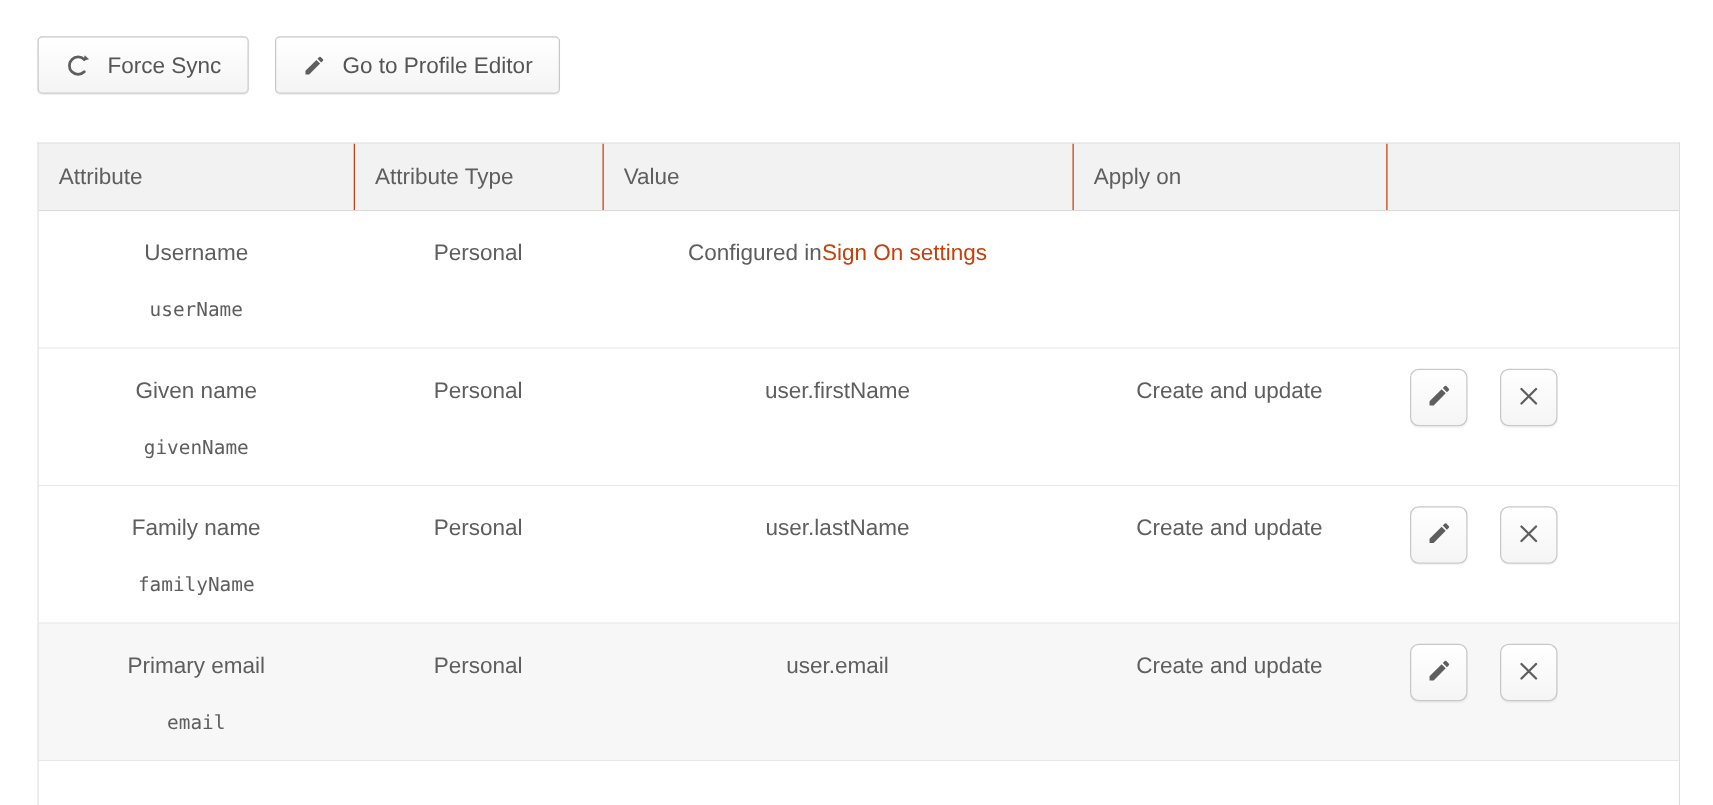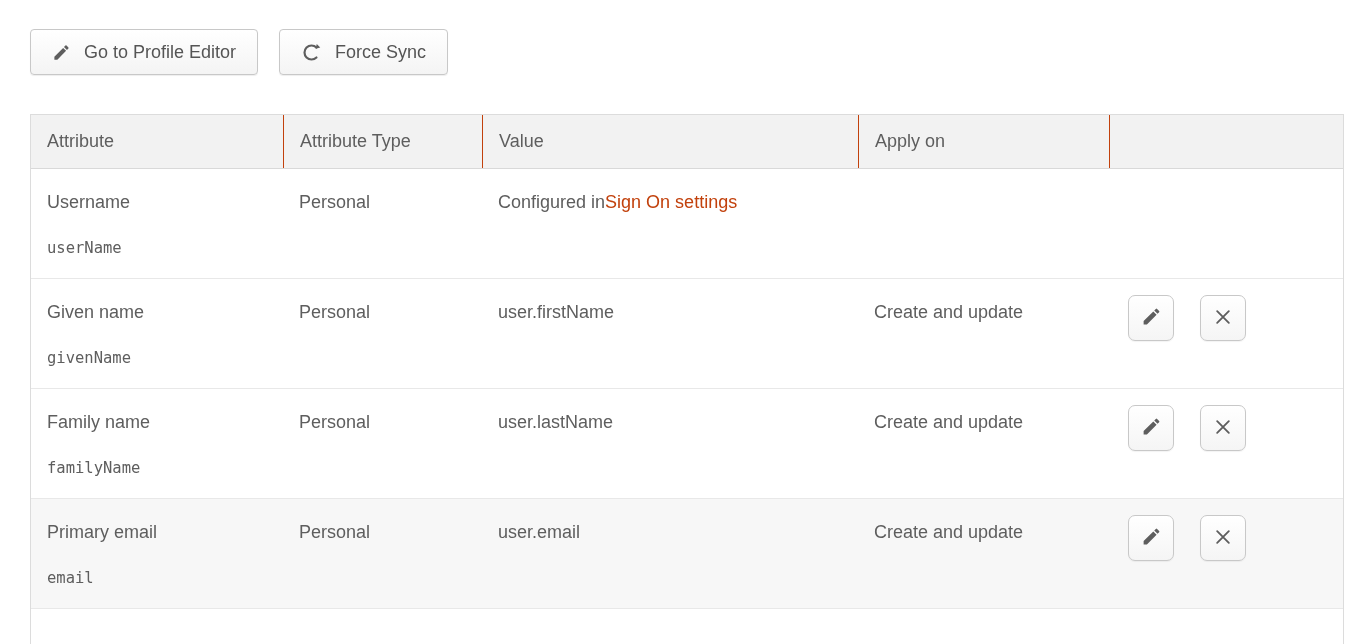--- a/index.html
+++ b/index.html
@@ -23,51 +23,51 @@
 
   .col-attr   { width:252px; }
   .col-type   { width:199px; }
   .col-value  { width:376px; }
   .col-apply  { width:251px; }
   .col-actions{ flex:1; }
 
   .row { display:flex; height:110px; border-bottom:1px solid #e8e8e8; background:#ffffff; }
   .row.highlight { background:#f7f7f7; }
   .row.stub { height:40px; border-bottom:none; }
-  .cell { padding:22px 16px 0 16px; font-size:18px; line-height:22px; color:#5e5e5e; }
+  .cell { padding:22px 16px 0 16px; font-size:18px; line-height:22px; color:#5e5e5e;text-align:center; }
   .attr-label { margin-bottom:24px; }
   .attr-name { font-family:"DejaVu Sans Mono", monospace; font-size:15.5px; color:#5e5e5e; }
   .value-link { color:#c2410c; text-decoration:none; cursor:pointer; }
   .value-prefix { margin-right:0; }
 
   .cell.actions { padding:16px 0 0 19px; display:flex; gap:26px; }
   .icon-btn { width:46px; height:46px; border:1px solid #c8c8c8; border-radius:7px;
     background:linear-gradient(#ffffff,#f5f5f5); box-shadow:0 1px 1px rgba(0,0,0,.05);
     display:flex; align-items:center; justify-content:center; cursor:pointer; }
 </style>
 </head>
 <body>
 
 <div class="toolbar">
   <button class="btn">
     <span>
-      <svg width="19" height="19" viewBox="0 0 24 24" fill="#5e5e5e">
-        <path d="M3 17.25V21h3.75L17.81 9.94l-3.75-3.75L3 17.25zM20.71 7.04c.39-.39.39-1.02 0-1.41l-2.34-2.34a.9959.9959 0 0 0-1.41 0l-1.83 1.83 3.75 3.75 1.83-1.83z"></path>
-      </svg>
-    </span>
-    <span>Go to Profile Editor</span>
-  </button>
-  <button class="btn">
-    <span>
       <svg width="21" height="21" viewBox="0 0 24 24" fill="none">
         <path d="M17.66 6.34 A8 8 0 1 0 17.66 17.66" stroke="#5e5e5e" stroke-width="2.5" fill="none" stroke-linecap="round"></path>
         <path d="M16.6 7.6 L22 6.2 L18 2.4 Z" fill="#5e5e5e"></path>
       </svg>
     </span>
     <span>Force Sync</span>
+  </button>
+  <button class="btn">
+    <span>
+      <svg width="19" height="19" viewBox="0 0 24 24" fill="#5e5e5e">
+        <path d="M3 17.25V21h3.75L17.81 9.94l-3.75-3.75L3 17.25zM20.71 7.04c.39-.39.39-1.02 0-1.41l-2.34-2.34a.9959.9959 0 0 0-1.41 0l-1.83 1.83 3.75 3.75 1.83-1.83z"></path>
+      </svg>
+    </span>
+    <span>Go to Profile Editor</span>
   </button>
 </div>
 
 <div class="attr-table">
   <div class="thead">
     <div class="th col-attr">Attribute</div>
     <div class="th col-type">Attribute Type</div>
     <div class="th col-value">Value</div>
     <div class="th col-apply">Apply on</div>
     <div class="th col-actions"></div>

